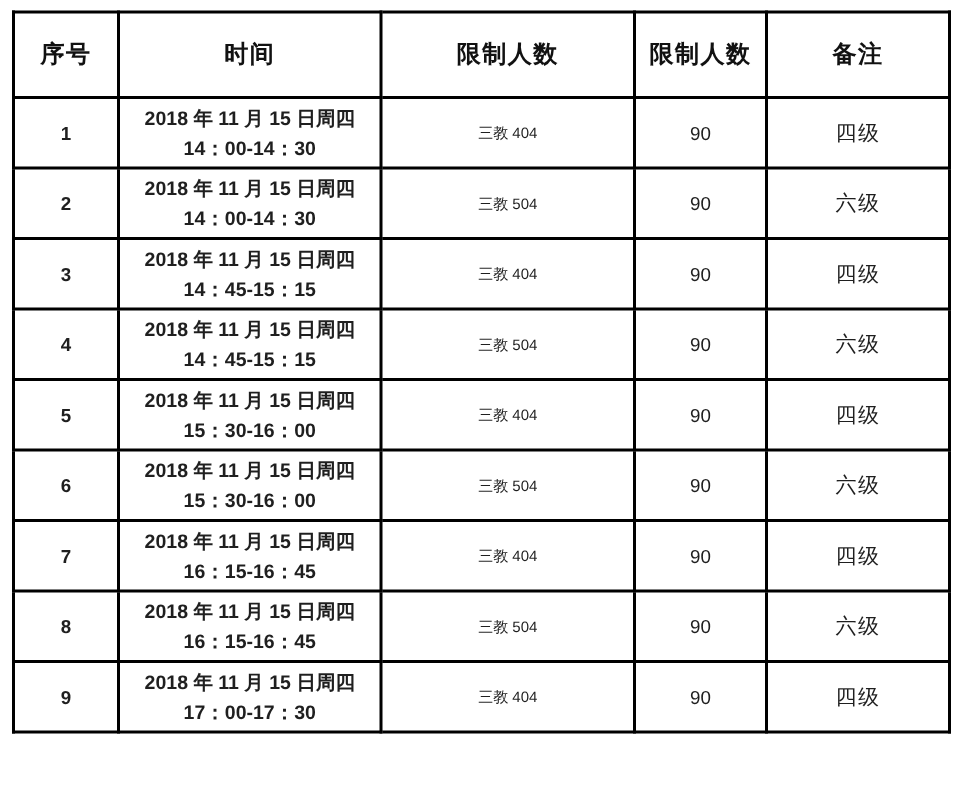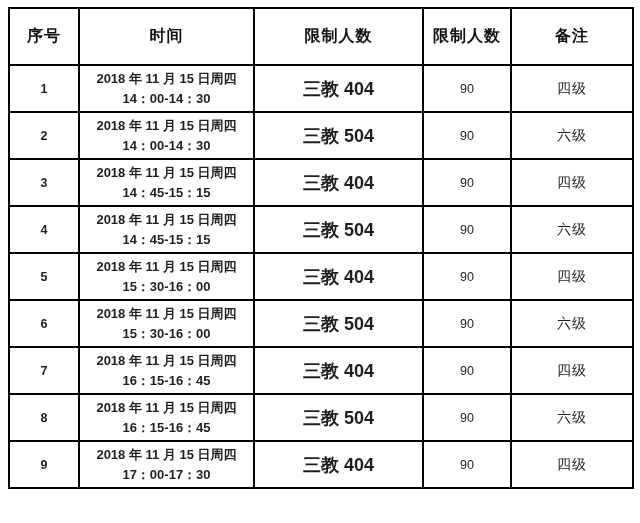--- a/index.html
+++ b/index.html
@@ -56,22 +56,22 @@
     font-size: 13px;
     font-weight: bold;
     color: #2b2b2b;
   }
   td.cell-time .date-line,
   td.cell-time .time-line {
     line-height: 20px;
     white-space: nowrap;
   }
   td.cell-room {
-    font-size: 18px;
-    font-weight: bold;
+    font-size: 10px;
+    font-weight: normal;
     color: #1f1f1f;
   }
   td.cell-limit {
     font-size: 12.5px;
     font-weight: normal;
     color: #333333;
   }
   td.cell-note {
     font-size: 14px;
     font-weight: normal;

